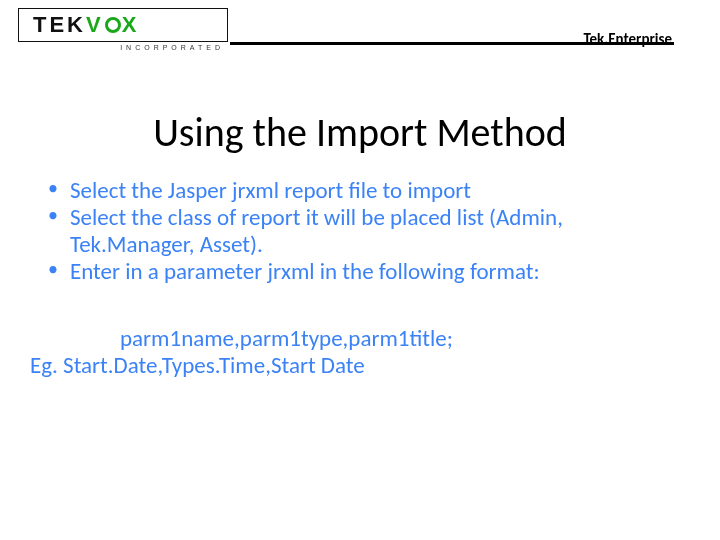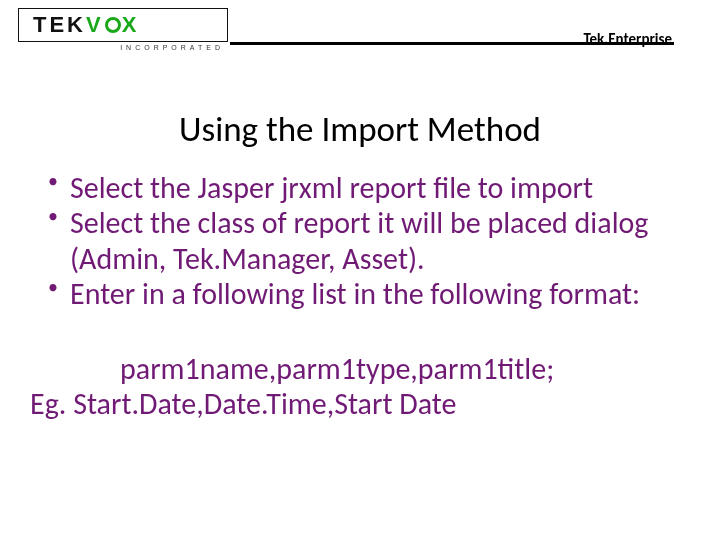--- a/index.html
+++ b/index.html
@@ -7,22 +7,22 @@
   .slide { width: 720px; height: 540px; position: relative; padding: 0; }
   .header { position: relative; width: 100%; height: 58px; }
   .logo { position: absolute; left: 18px; top: 8px; width: 210px; height: 46px; }
   .logo-main { width: 210px; height: 34px; border: 1px solid #111; position: relative; }
   .logo-text { font-family: "Arial Black", Arial, sans-serif; font-weight: 900; font-size: 22px; letter-spacing: 3px; color: #111; line-height: 32px; padding-left: 14px; position: relative; }
   .logo-text .vox-v, .logo-text .vox-x { color: #1aa81a; }
   .logo-o { display:inline-block; width:16px; height:16px; border:3px solid #1aa81a; border-radius:50%; vertical-align:-1px; margin:0 1px; }
   .logo-sub { font-family: Arial, sans-serif; font-size: 7px; letter-spacing: 4px; color: #333; text-align: right; padding-right: 4px; margin-top: 2px; }
   .product { position: absolute; right: 48px; top: 30px; font-size: 15px; font-weight: 700; color: #000; }
   .rule { position: absolute; left: 230px; right: 46px; top: 42px; height: 3px; background: #000; }
-  .title { text-align: center; font-size: 35px; font-weight: 400; color: #000; margin-top: 50px; font-family: Calibri, "Segoe UI", Arial, sans-serif; }
-  .body { margin-top: 20px; padding: 0 30px 0 30px; font-size: 30px; line-height: 1.18; color: #701a75; }
+  .title { text-align: center; font-size: 40px; font-weight: 400; color: #000; margin-top: 50px; font-family: Calibri, "Segoe UI", Arial, sans-serif; }
+  .body { margin-top: 20px; padding: 0 30px 0 30px; font-size: 23px; line-height: 1.18; color: #3b82f6; }
   .bullet { position: relative; padding-left: 40px; margin: 0; }
   .bullet::before { content: "•"; position: absolute; left: 18px; top: 0; font-size: 20px; }
   .sub { padding-left: 90px; margin-top: 39px; }
   .plain { padding-left: 0; }
 </style>
 </head>
 <body>
 <div class="slide">
 
   <div class="header">
@@ -33,19 +33,19 @@
       <div class="logo-sub">INCORPORATED</div>
     </div>
     <div class="product">Tek.Enterprise</div>
     <div class="rule"></div>
   </div>
 
   <h1 class="title">Using the Import Method</h1>
 
   <div class="body">
     <p class="bullet">Select the Jasper jrxml report file to import</p>
-    <p class="bullet">Select the class of report it will be placed dialog (Admin, Tek.Manager, Asset).</p>
-    <p class="bullet">Enter in a following list in the following format:</p>
+    <p class="bullet">Select the class of report it will be placed list (Admin, Tek.Manager, Asset).</p>
+    <p class="bullet">Enter in a parameter jrxml in the following format:</p>
     <p class="sub">parm1name,parm1type,parm1title;</p>
-    <p class="plain">Eg. Start.Date,Date.Time,Start Date</p>
+    <p class="plain">Eg. Start.Date,Types.Time,Start Date</p>
   </div>
 
 </div>
 
 </body></html>

